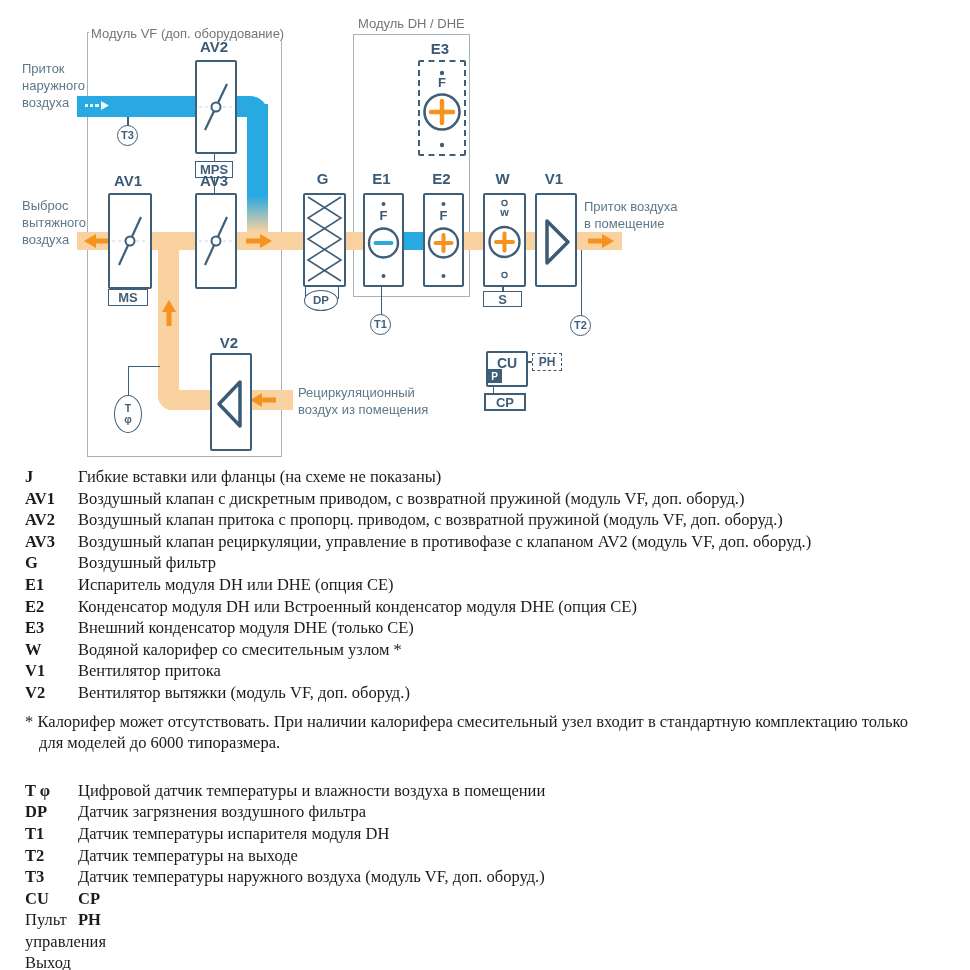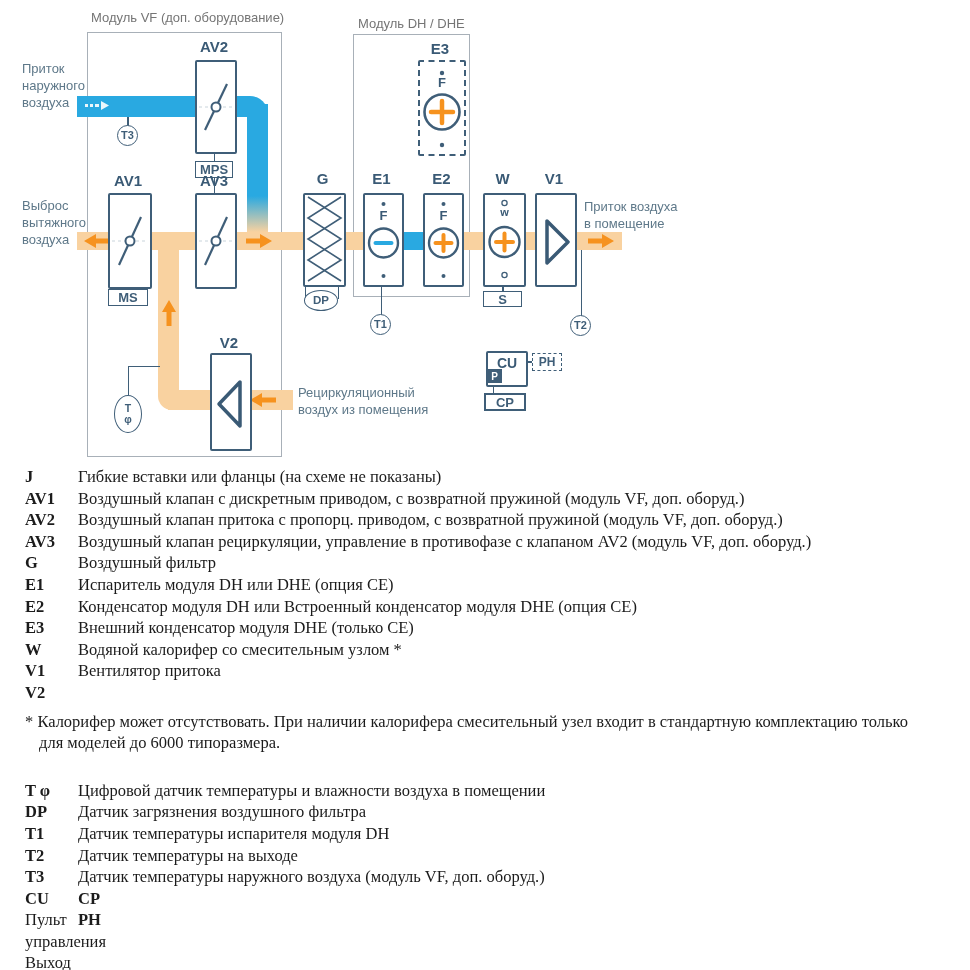--- a/index.html
+++ b/index.html
@@ -31,21 +31,21 @@
   .note{margin:7px 0 0 0;width:890px;padding-left:14px;text-indent:-14px}
   .sensors-block{margin-top:26px}
 </style>
 </head>
 <body>
 
 <div class="canvas">
 
   <div class="mod" style="left:87px;top:32px;width:193px;height:423px"></div>
   <div class="mod" style="left:353px;top:34px;width:115px;height:261px"></div>
-  <div class="modtitle" style="left:89px;top:10px">Модуль VF (доп. оборудование)</div>
+  <div class="modtitle" style="left:89px;top:26px">Модуль VF (доп. оборудование)</div>
   <div class="modtitle" style="left:356px;top:16px">Модуль DH / DHE</div>
 
   <div class="duct" style="left:77px;top:96px;width:191px;height:21px;background:#29A9E1;border-top-right-radius:18px"></div>
   <div class="duct" style="left:247px;top:104px;width:21px;height:96px;background:#29A9E1"></div>
   <div class="duct" style="left:247px;top:196px;width:21px;height:36px;background:linear-gradient(#29A9E1,#F9D2A0)"></div>
   <div class="duct" style="left:77px;top:232px;width:545px;height:18px;background:#F9D2A0"></div>
   <div class="duct" style="left:398px;top:232px;width:28px;height:18px;background:#29A9E1"></div>
   <div class="duct" style="left:158px;top:248px;width:21px;height:162px;background:#F9D2A0;border-bottom-left-radius:14px"></div>
   <div class="duct" style="left:168px;top:390px;width:125px;height:20px;background:#F9D2A0"></div>
 
@@ -226,20 +226,21 @@
         <div>Испаритель модуля DH или DHE (опция СЕ)</div>
       <div class="lt">E2</div>
         <div>Конденсатор модуля DH или Встроенный конденсатор модуля DHE (опция СЕ)</div>
       <div class="lt">E3</div>
         <div>Внешний конденсатор модуля DHE (только СЕ)</div>
       <div class="lt">W</div>
         <div>Водяной калорифер со смесительным узлом *</div>
       <div class="lt">V1</div>
         <div>Вентилятор притока</div>
       <div class="lt">V2</div>
+        <div>Вентилятор вытяжки (модуль VF, доп. оборуд.)</div>
     </div>
     <p class="note">* Калорифер может отсутствовать. При наличии калорифера смесительный узел входит в стандартную комплектацию только для моделей до 6000 типоразмера.</p>
     <div class="lgrid sensors-block">
       <div class="lt">T φ</div>
         <div>Цифровой датчик температуры и влажности воздуха в помещении</div>
       <div class="lt">DP</div>
         <div>Датчик загрязнения воздушного фильтра</div>
       <div class="lt">T1</div>
         <div>Датчик температуры испарителя модуля DH</div>
       <div class="lt">T2</div>

